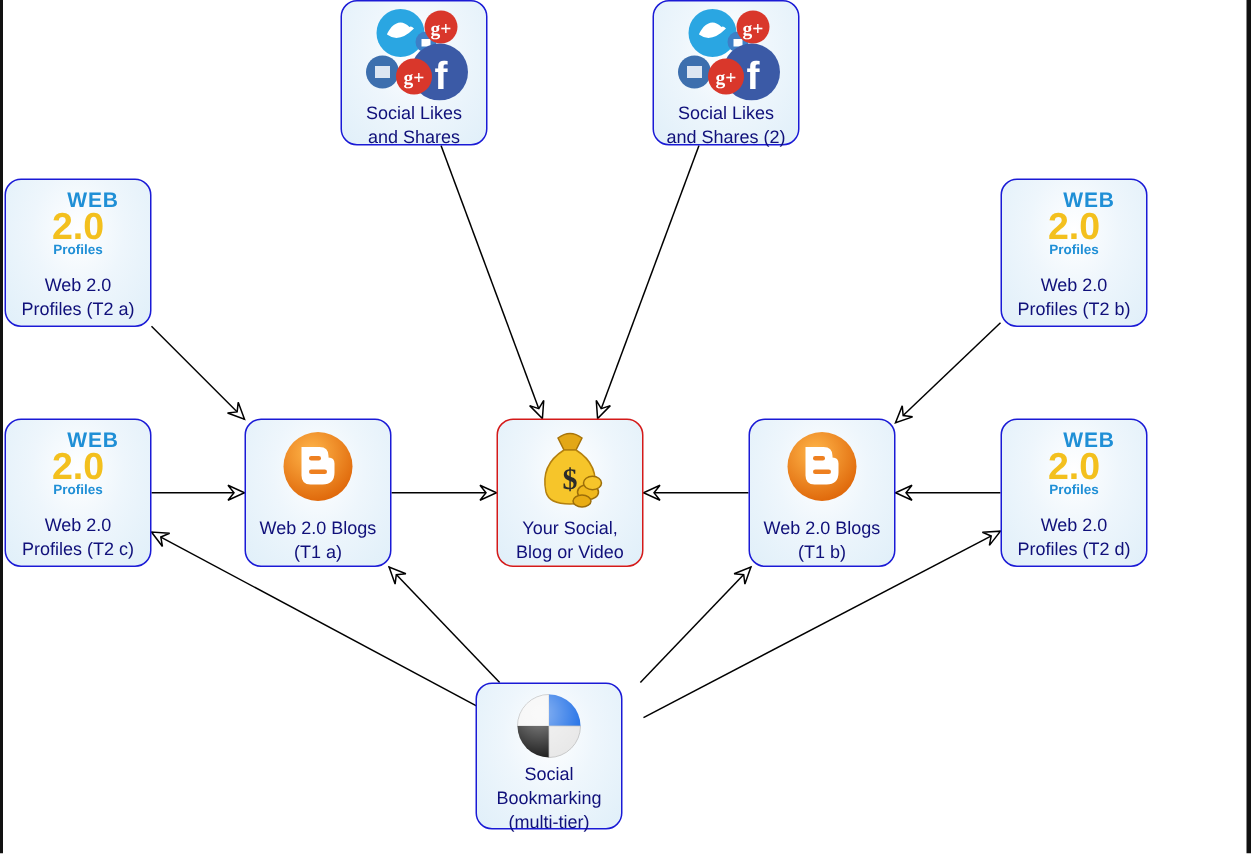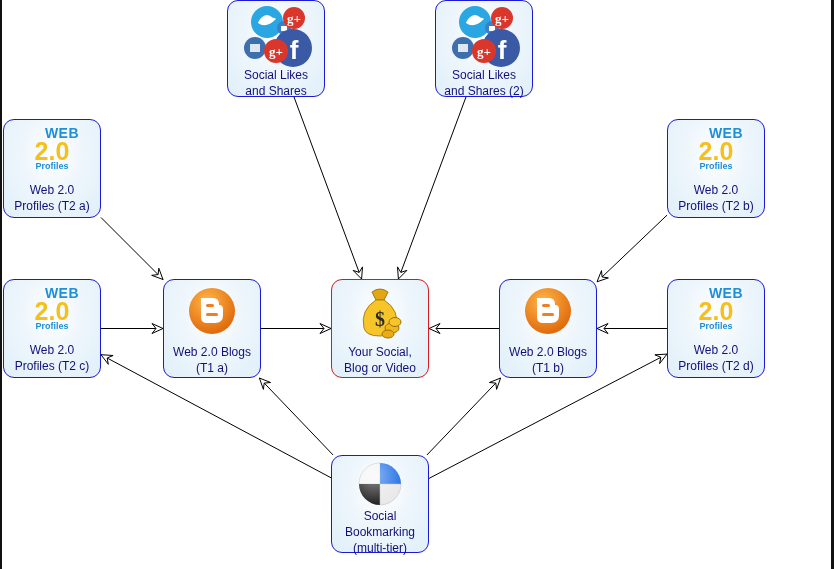--- a/index.html
+++ b/index.html
@@ -172,21 +172,21 @@
     <path d="M26 18 h8 q16 10 12 28 q-2 8 -16 8 q-14 0 -16 -8 q-4 -18 12 -28z" fill="#f6c52a" stroke="#b4800e" stroke-width="1"></path>
     <text x="30" y="44" fill="#2b2b2b" font-size="20" font-weight="bold" text-anchor="middle" font-family="Liberation Serif, serif">$</text>
     <ellipse cx="42" cy="46" rx="7" ry="5" fill="#f0b81c" stroke="#9c6e0a"></ellipse>
     <ellipse cx="45" cy="40" rx="6" ry="4.5" fill="#f6c52a" stroke="#9c6e0a"></ellipse>
     <ellipse cx="38" cy="52" rx="6" ry="4" fill="#e8ac14" stroke="#9c6e0a"></ellipse>
   </svg>
   <span class="label">Your Social,
 Blog or Video</span>
 </div>
 
-<div class="node" id="n-bookmark" style="left:331px;top:455px;height:98px;">
+<div class="node" id="n-bookmark" style="left:317px;top:455px;height:98px;">
   <svg class="icon" width="50" height="48" viewBox="0 0 50 48" style="margin-top:4px;">
     <defs>
       <radialGradient id="sh" cx="35%" cy="30%" r="75%">
         <stop offset="0%" stop-color="#ffffff" stop-opacity="0.5"></stop>
           <stop offset="100%" stop-color="#ffffff" stop-opacity="0"></stop>
       </radialGradient>
     </defs>
     <path d="M25 24 L25 3 A21 21 0 0 0 4 24z" fill="#f4f4f4" stroke="#bbb" stroke-width="0.5"></path>
     <path d="M25 24 L25 3 A21 21 0 0 1 46 24z" fill="#1e6ee6"></path>
     <path d="M25 24 L4 24 A21 21 0 0 0 25 45z" fill="#1a1a1a"></path>

